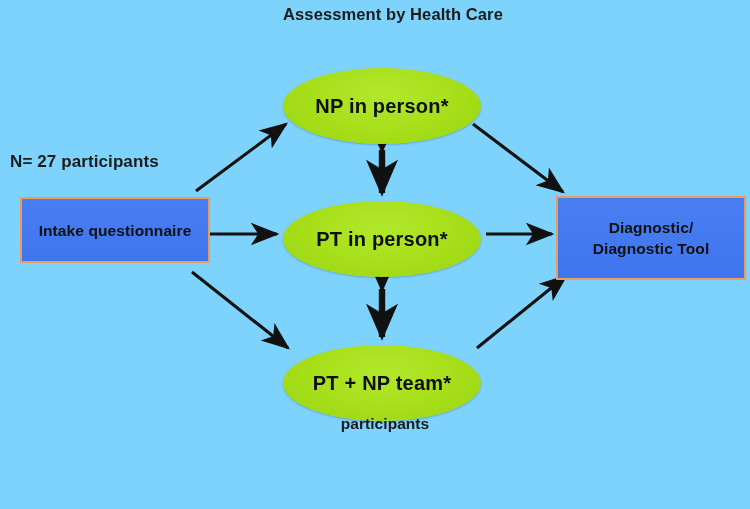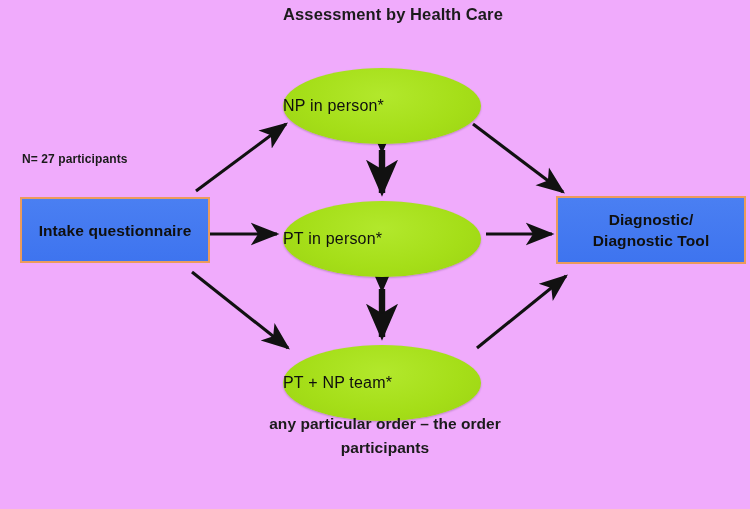--- a/index.html
+++ b/index.html
@@ -7,21 +7,21 @@
     padding: 0;
     background: #ffffff;
   }
   body {
     font-family: "Liberation Sans", sans-serif;
   }
   #diagram-root {
     position: relative;
     width: 750px;
     height: 509px;
-    background: #f0abfc;
+    background: #7dd3fc;
     overflow: hidden;
   }
 
   
   #arrow-layer {
     position: absolute;
     left: 0;
     top: 0;
     width: 750px;
     height: 509px;
@@ -39,25 +39,24 @@
     line-height: 25px;
     color: #1b1b1b;
     letter-spacing: 0.1px;
   }
 
   
   .n-label {
     position: absolute;
     left: 10px;
     top: 152px;
-    font-size: 12px;
+    font-size: 17px;
     font-weight: bold;
     color: #1b1b1b;
     letter-spacing: 0.1px;
-    margin-left: 12px;
   }
 
   
   .blue-box {
     position: absolute;
     box-sizing: border-box;
     background: linear-gradient(to bottom, #4a7ff2 0%, #3e74ef 100%);
     border: 2px solid #eb9b5c;
     display: flex;
     align-items: center;
@@ -72,40 +71,40 @@
   #box-intake {
     left: 20px;
     top: 197px;
     width: 190px;
     height: 66px;
   }
   #box-tool {
     left: 556px;
     top: 196px;
     width: 190px;
-    height: 68px;
+    height: 84px;
     padding: 0 6px;
   }
 
   
   .green-ellipse {
     position: absolute;
     box-sizing: border-box;
     width: 198px;
     height: 76px;
     left: 283px;
     border-radius: 50%;
     background: radial-gradient(ellipse at 50% 36%, #b2e82c 0%, #a5de18 58%, #9bd213 100%);
     box-shadow: 0 1px 2px rgba(0,0,0,0.22);
     display: flex;
     align-items: center;
-    justify-content: flex-start;
+    justify-content: center;
     text-align: center;
-    font-size: 16px;
-    font-weight: normal;
+    font-size: 20px;
+    font-weight: bold;
     color: #0f0f0e;
     letter-spacing: 0.2px;
   }
   #ellipse-np { top: 68px; }
   #ellipse-pt { top: 201px; }
   #ellipse-team { top: 345px; }
 
   
   .footnote {
     position: absolute;
@@ -175,17 +174,16 @@
   </div>
 
   <div class="blue-box" id="box-tool">
     <span>
       <span>Diagnostic/</span><br>
       <span>Diagnostic Tool</span>
     </span>
   </div>
 
   <div class="footnote">
-    <div>any particular order – the order</div>
     <div>participants</div>
   </div>
 
 </div>
 
 </body></html>

